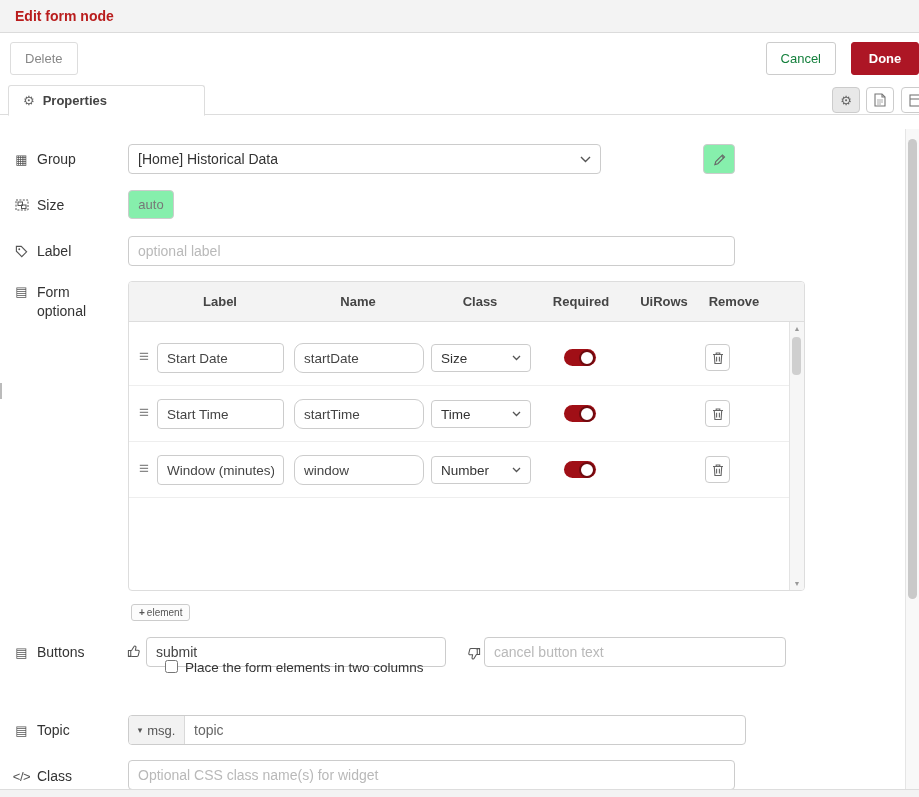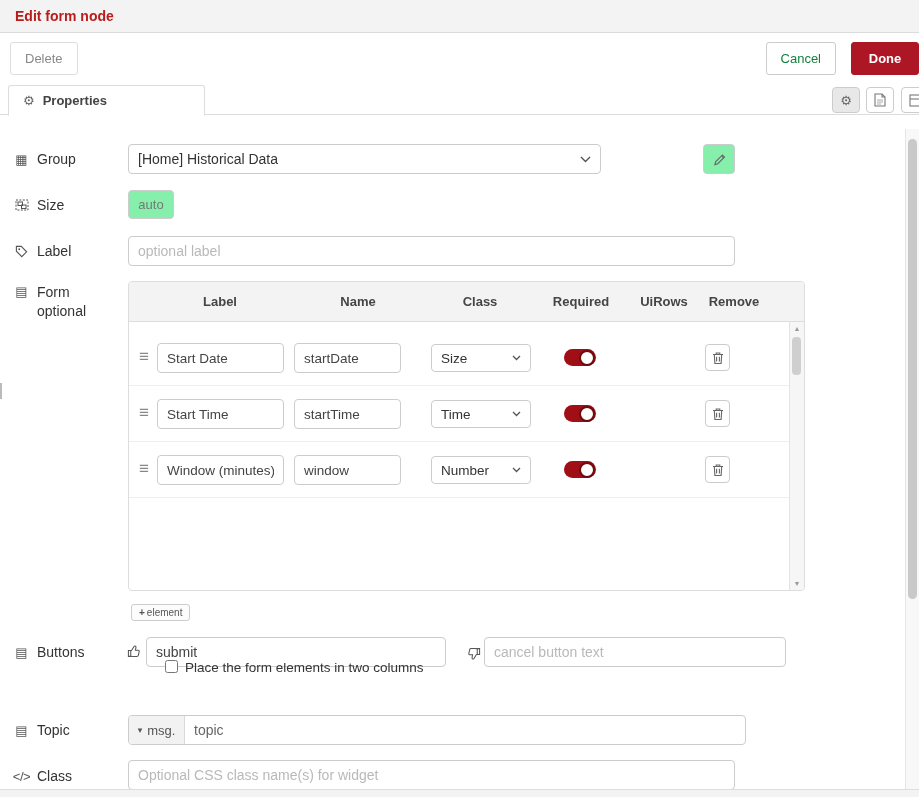--- a/index.html
+++ b/index.html
@@ -104,21 +104,21 @@
   .fe-head span {
     position: absolute; top: 12px; transform: translateX(-50%);
     font-weight: bold; font-size: 13px; color: #454545;
   }
   .fe-body { position: relative; height: 268px; }
   .fe-row { position: absolute; left: 0; width: 660px; height: 56px; border-bottom: 1px solid #eee; }
   .fe-row .drag {
     position: absolute; left: 10px; top: 17px; color: #888; font-size: 17px; cursor: grab;
   }
   .fe-row .in-label { left: 28px; top: 13px; width: 127px; font-size: 13.5px; }
-  .fe-row .in-name  { left: 165px; top: 13px; width: 107px; font-size: 13.5px; }
+  .fe-row .in-name  { left: 165px; top: 13px; width: 130px; font-size: 13.5px; border-radius: 9px; }
   .fe-row .sel-type { left: 302px; top: 14px; width: 100px; height: 28px; font-size: 13.5px; }
   .toggle {
     position: absolute; left: 435px; top: 19px; width: 32px; height: 17px;
     border-radius: 9px; background: #a00f16; cursor: pointer;
   }
   .toggle .knob {
     position: absolute; top: 0.5px; right: 1px; width: 16px; height: 16px;
     background: #fff; border: 2.5px solid #6f0a0f; border-radius: 50%;
   }
   .trash-btn {

